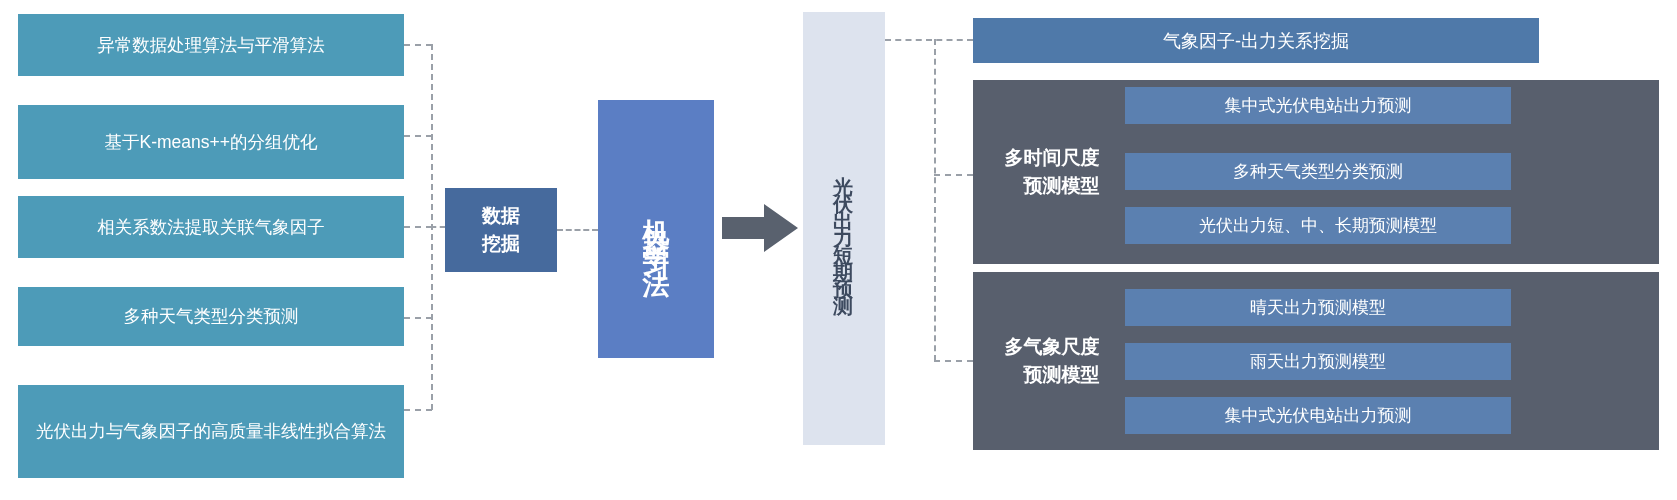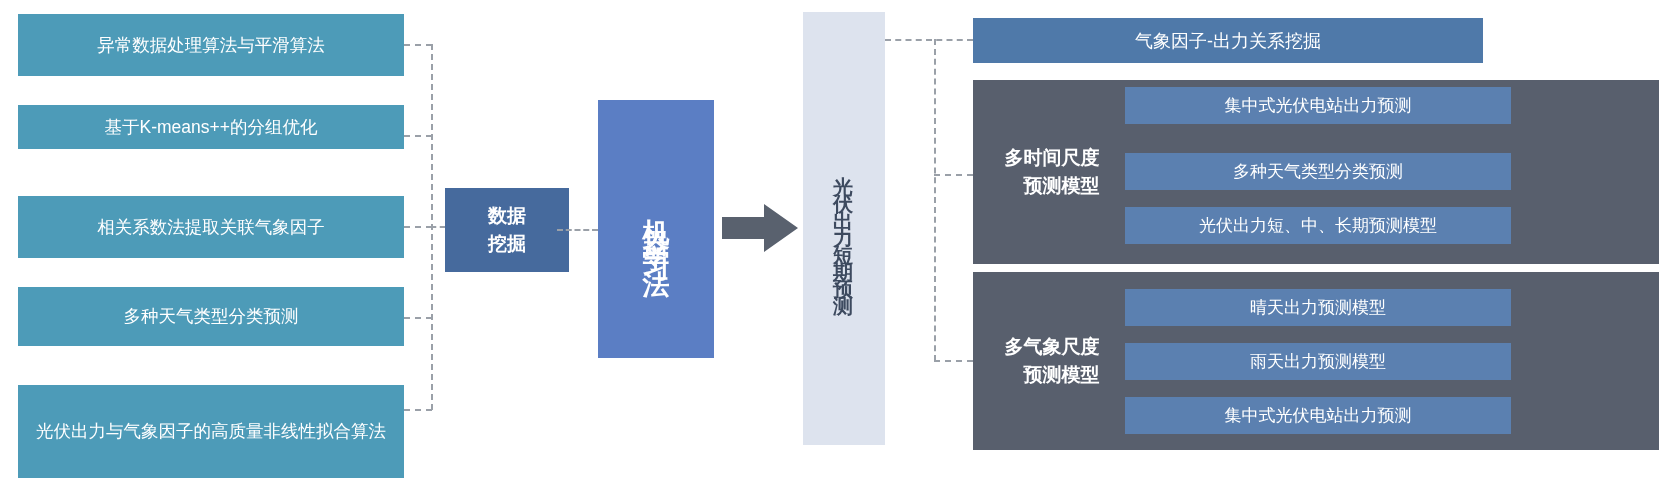--- a/index.html
+++ b/index.html
@@ -6,35 +6,35 @@
   body{font-family:"Liberation Sans","DejaVu Sans",sans-serif;}
   .canvas{position:relative;width:1677px;height:500px;background:#ffffff;overflow:hidden;}
 
   .box{position:absolute;display:flex;align-items:center;justify-content:center;
        color:#ffffff;text-align:center;box-sizing:border-box;}
 
   
   .lbox{left:18px;width:386px;background:#4d9bb8;font-size:17.5px;line-height:1.5;padding:5px 14px;}
 
   
-  .dm{left:445px;top:188px;width:124px;height:84px;background:#466a9d;
+  .dm{left:445px;top:188px;width:112px;height:84px;background:#466a9d;
       font-size:19px;font-weight:600;white-space:pre-line;line-height:1.45;}
 
   
   .ml{left:598px;top:100px;width:116px;height:258px;background:#5b7ec4;}
   .ml .vtext{writing-mode:vertical-lr;text-orientation:upright;font-size:27px;
       font-weight:bold;letter-spacing:13px;color:#fff;}
 
   
   .bar{left:803px;top:12px;width:82px;height:433px;background:#dde3ee;}
   .bar .vtext{writing-mode:vertical-lr;text-orientation:upright;font-size:20px;
       font-weight:bold;letter-spacing:17px;color:#3d4a5f;}
 
   
-  .rtop{left:973px;top:18px;width:510px;height:45px;background:#4f79a9;font-size:18px;}
+  .rtop{left:973px;top:18px;width:566px;height:45px;background:#4f79a9;font-size:18px;}
   .group{position:absolute;left:973px;width:686px;background:#585f6d;}
   .g1{top:80px;height:184px;}
   .g2{top:272px;height:178px;}
   .glabel{position:absolute;left:8px;top:0;bottom:0;width:142px;display:flex;
       align-items:center;justify-content:center;color:#fff;font-weight:bold;
       font-size:19px;text-align:right;white-space:pre-line;line-height:1.5;}
   .ibox{position:absolute;left:152px;width:386px;height:37px;background:#5b80b0;
       display:flex;align-items:center;justify-content:center;color:#fff;font-size:17px;}
 
   
@@ -42,21 +42,21 @@
   .dash-v{position:absolute;border-left:2px dashed #9aa0a8;width:0;}
 
   .arrow{position:absolute;left:722px;top:200px;width:78px;height:56px;}
 </style>
 </head>
 <body>
 
 <div class="canvas">
 
   <div class="box lbox" style="top:14px;height:62px">异常数据处理算法与平滑算法</div>
-  <div class="box lbox" style="top:105px;height:44px">基于K-means++的分组优化</div>
+  <div class="box lbox" style="top:105px;height:74px">基于K-means++的分组优化</div>
   <div class="box lbox" style="top:196px;height:62px">相关系数法提取关联气象因子</div>
   <div class="box lbox" style="top:287px;height:59px">多种天气类型分类预测</div>
   <div class="box lbox" style="top:385px;height:93px">光伏出力与气象因子的高质量非线性拟合算法</div>
 
   <div class="dash-h" style="left:404px;top:44px;width:28px"></div>
   <div class="dash-h" style="left:404px;top:135px;width:28px"></div>
   <div class="dash-h" style="left:404px;top:226px;width:28px"></div>
   <div class="dash-h" style="left:404px;top:317px;width:28px"></div>
   <div class="dash-h" style="left:404px;top:409px;width:28px"></div>
   <div class="dash-v" style="left:431px;top:44px;height:366px"></div>

